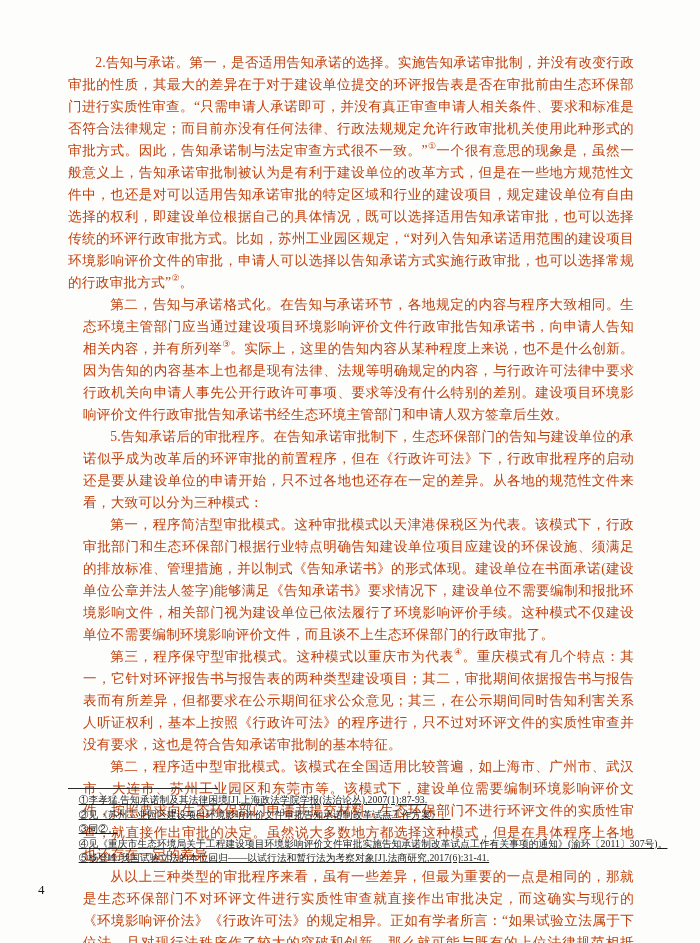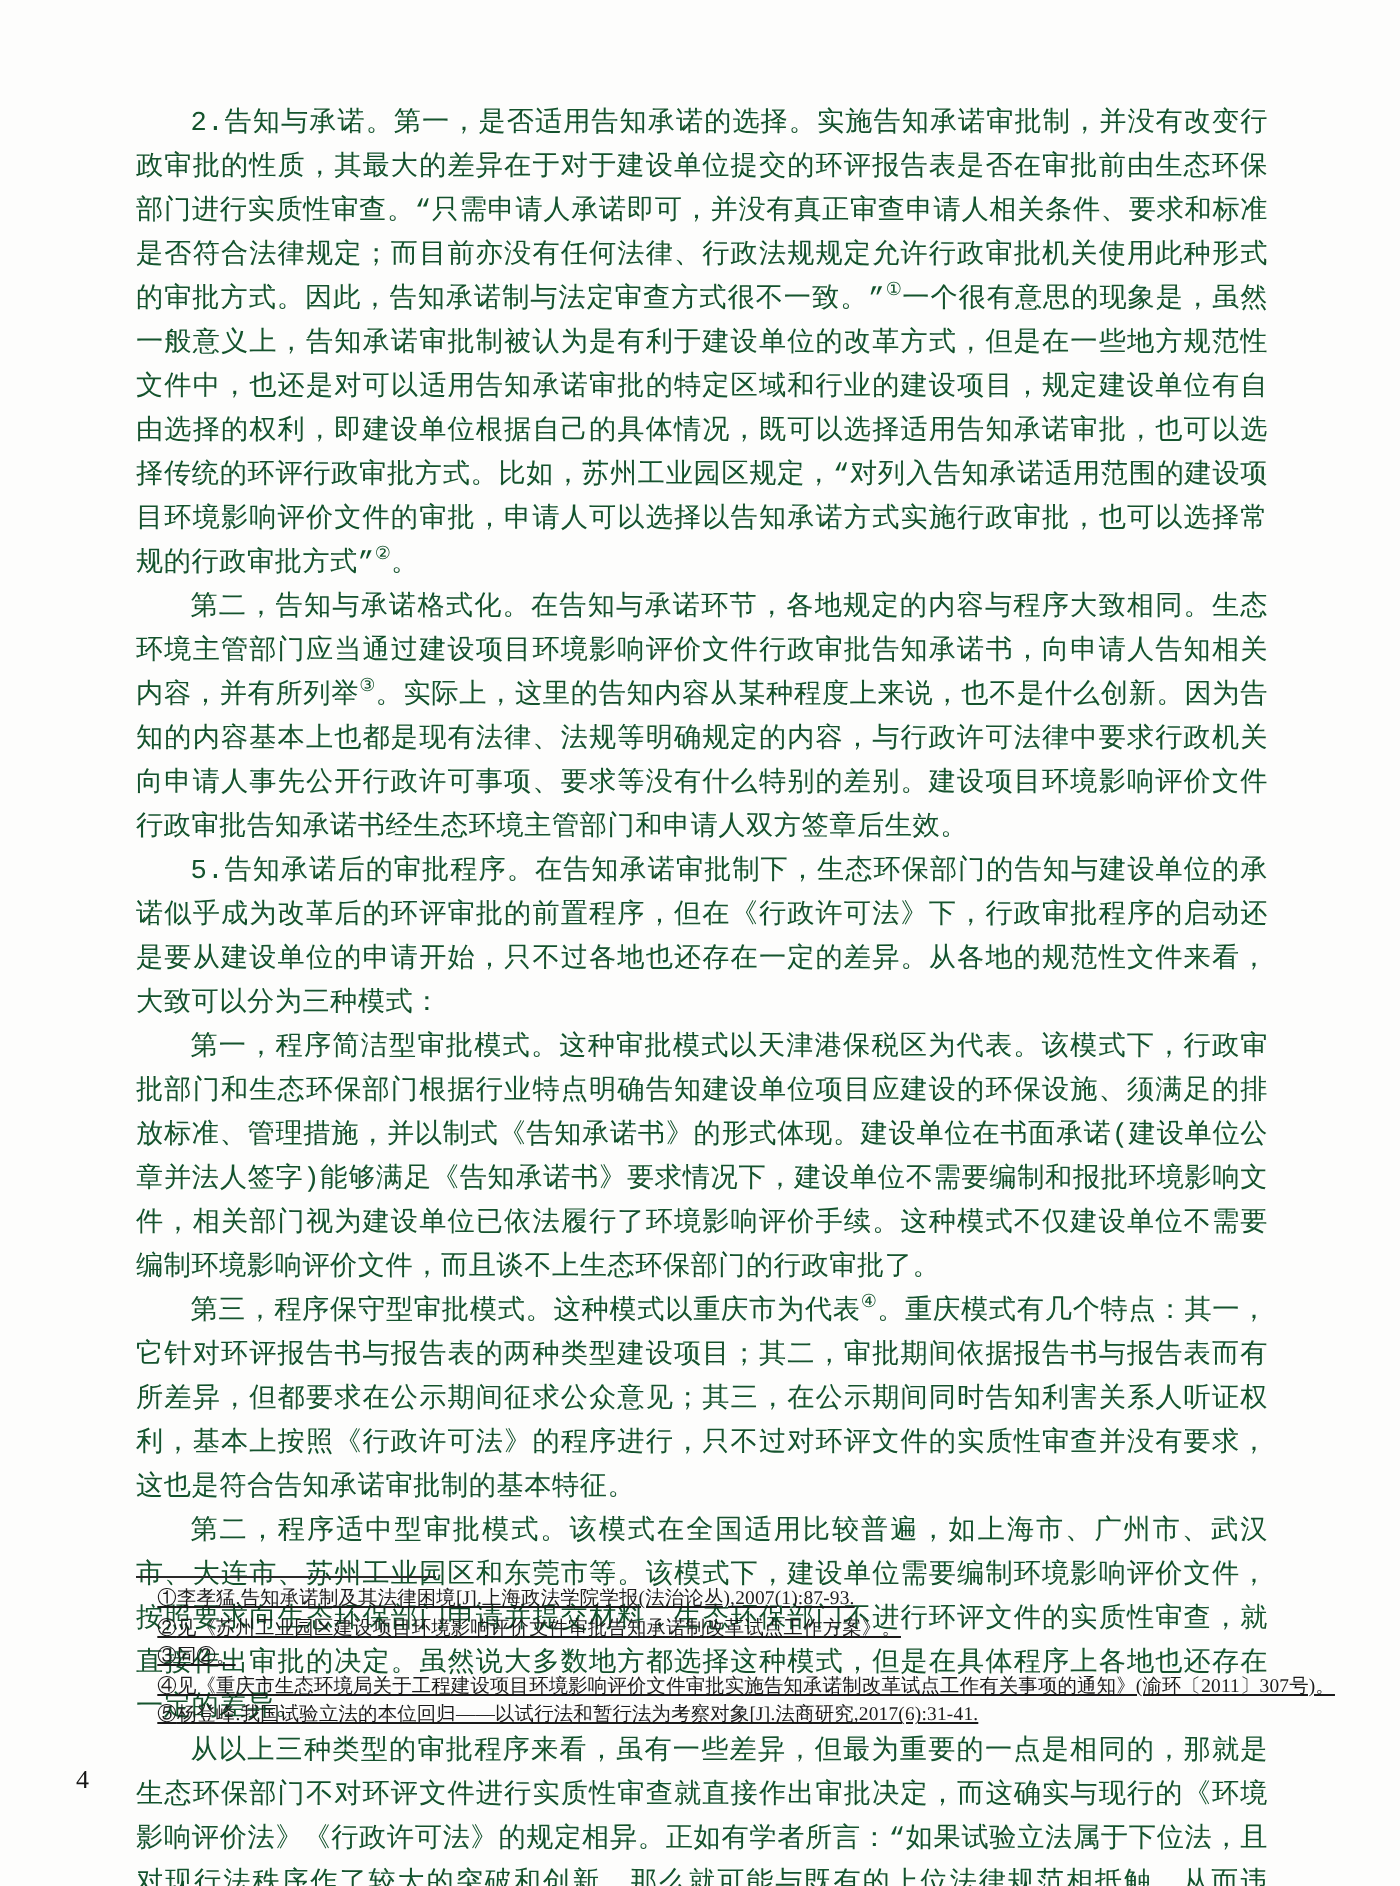--- a/index.html
+++ b/index.html
@@ -30,27 +30,27 @@
   }
 
   .para {
     margin: 0;
     font-size: 13.6px;
     line-height: 22px;
     text-align: justify;
     text-justify: inter-ideograph;
     text-indent: 2em;
     letter-spacing: 0.02em;
-    color: #14532d;
+    color: #c2410c;
     word-break: break-all;
-    font-family: Liberation Mono, monospace;
   }
 
   .para + .para {
     margin-top: 0px;
+    margin-left: 15px;
   }
 
   sup.fnref {
     font-size: 9px;
     vertical-align: super;
     line-height: 0;
     letter-spacing: 0;
   }
 
   .footnote-zone {

